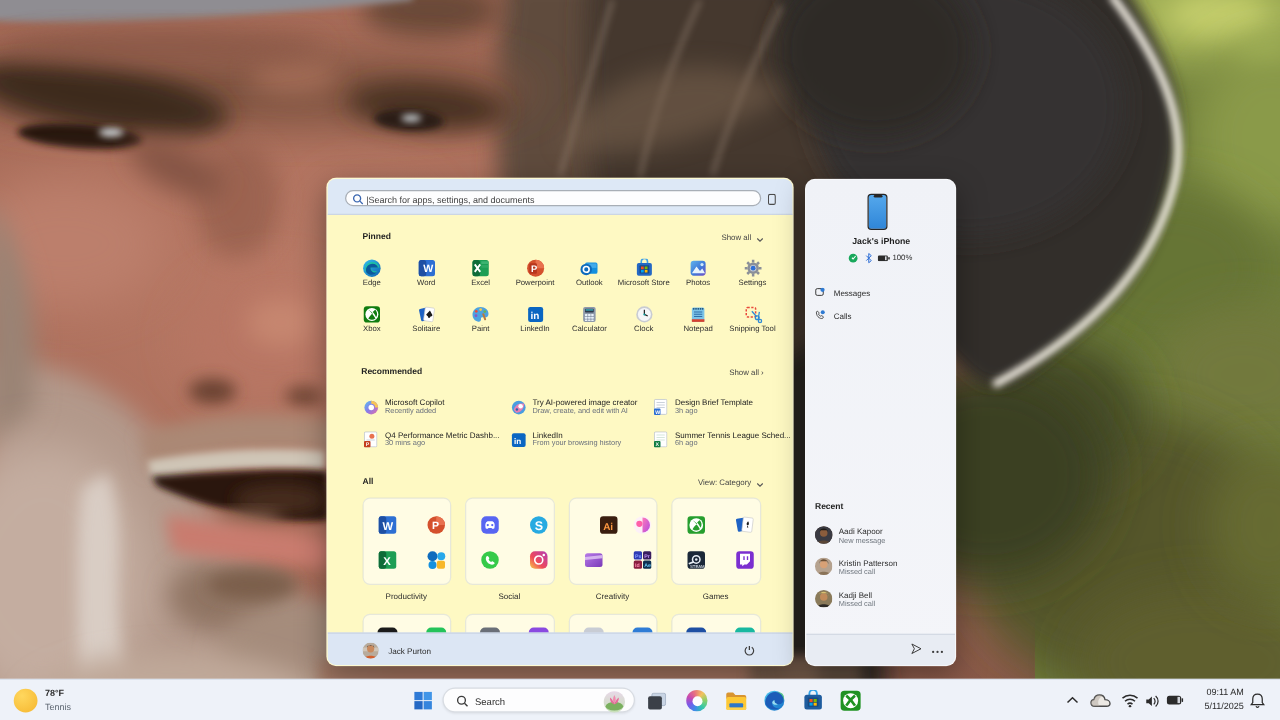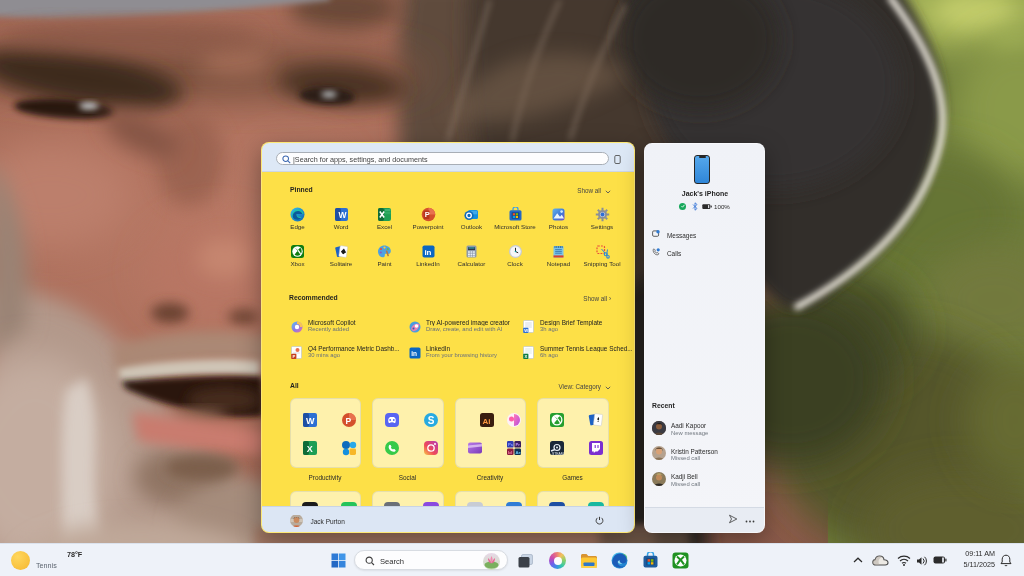--- a/index.html
+++ b/index.html
@@ -117,21 +117,21 @@
 <svg class="abs" style="left:0;top:0" width="1024" height="576" viewBox="0 0 1024 576" pointer-events="none">
 <defs>
         <filter id="bb6" x="-40%" y="-40%" width="180%" height="180%">
           <feGaussianBlur stdDeviation="5"></feGaussianBlur>
         </filter>
       </defs>
 <rect x="255" y="527" width="400" height="22" fill="#a17560" opacity="0.9" filter="url(#bb6)"></rect>
 <rect x="600" y="527" width="90" height="22" fill="#6b5444" opacity="0.85" filter="url(#bb6)"></rect>
 </svg>
 
-<div class="abs" id="startmenu" style="left:261px;top:142px;width:374px;height:391px;border-radius:8px;background:#fde047;box-shadow:0 8px 24px rgba(0,0,0,0.35);overflow:hidden;border:1px solid rgba(255,255,255,0.25);box-sizing:border-box;">
+<div class="abs" id="startmenu" style="left:261px;top:142px;width:374px;height:391px;border-radius:8px;background:#fef9c3;box-shadow:0 8px 24px rgba(0,0,0,0.35);overflow:hidden;border:1px solid rgba(255,255,255,0.25);box-sizing:border-box;">
 <div class="abs" style="left:0;top:0;width:374px;height:28px;background:#dde8f6;border-bottom:1px solid #ccd6e4;"></div>
 <div class="abs" style="left:14px;top:9px;width:333px;height:12.5px;border-radius:6.5px;background:#fdfdfe;border:1px solid #a8aeb6;box-sizing:border-box;">
 <svg class="abs" style="left:4.5px;top:1.8px" width="9" height="9" viewBox="0 0 9 9">
           <circle cx="3.7" cy="3.7" r="2.8" fill="none" stroke="#3a66b0" stroke-width="1.05"></circle>
           <line x1="5.9" y1="5.9" x2="8.2" y2="8.2" stroke="#3a66b0" stroke-width="1.05"></line>
         </svg>
 <div class="abs" style="left:16px;top:2.2px;font-size:7.2px;color:#3f3f3f;white-space:nowrap">|Search for apps, settings, and documents</div>
 </div>
 <svg class="abs" style="left:352px;top:11.5px" width="7" height="9" viewBox="0 0 7 9">
         <rect x="0.8" y="0.5" width="5.4" height="8" rx="1.2" fill="none" stroke="#4b4b4b" stroke-width="0.85"></rect>
@@ -577,21 +577,21 @@
           <circle cx="1.5" cy="1.5" r="0.9"></circle>
           <circle cx="5" cy="1.5" r="0.9"></circle>
           <circle cx="8.5" cy="1.5" r="0.9"></circle>
         </g>
       </svg>
 </div>
 
 <div class="abs" id="taskbar" style="left:0;top:543px;width:1024px;height:33px;background:#eef2f9;border-top:1px solid rgba(200,210,225,0.5);box-sizing:border-box;">
 
 <div class="abs" style="left:11px;top:6.5px;width:19px;height:19px;border-radius:50%;background:radial-gradient(circle at 35% 30%,#ffd75e,#f5b62e);"></div>
-<div class="abs" style="left:36px;top:6px;font-size:7.2px;font-weight:bold;color:#2b2b2b;margin-left:31px;">78°F</div>
+<div class="abs" style="left:36px;top:6px;font-size:7.2px;font-weight:bold;color:#2b2b2b;">78°F</div>
 <div class="abs" style="left:36px;top:17px;font-size:7.2px;color:#5c6570;">Tennis</div>
 
 <svg class="abs" style="left:331px;top:9px" width="15" height="15" viewBox="0 0 15 15">
         <rect x="0.5" y="0.5" width="6.6" height="6.6" fill="#2e7ad6"></rect>
         <rect x="7.9" y="0.5" width="6.6" height="6.6" fill="#4095e8"></rect>
         <rect x="0.5" y="7.9" width="6.6" height="6.6" fill="#2468c4"></rect>
         <rect x="7.9" y="7.9" width="6.6" height="6.6" fill="#3585dd"></rect>
       </svg>
 
 <div class="abs" style="left:354px;top:6px;width:154px;height:20px;border-radius:10px;background:#fdfdfe;border:1px solid #d8dce2;box-sizing:border-box;box-shadow:0 1px 2px rgba(0,0,0,0.08);">

